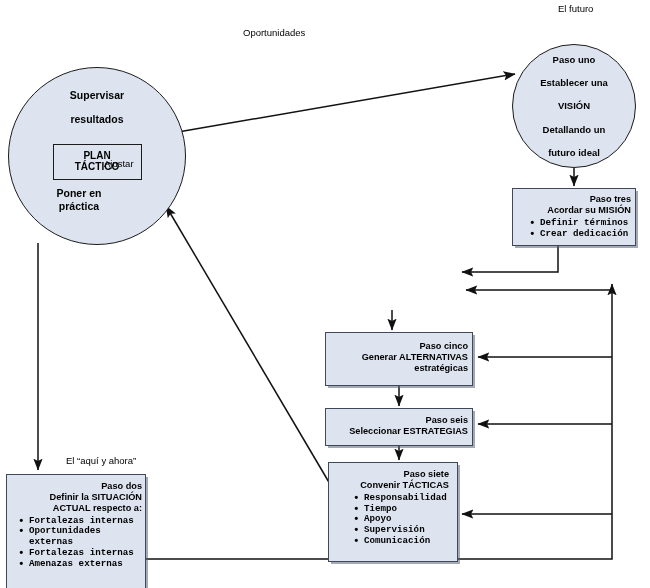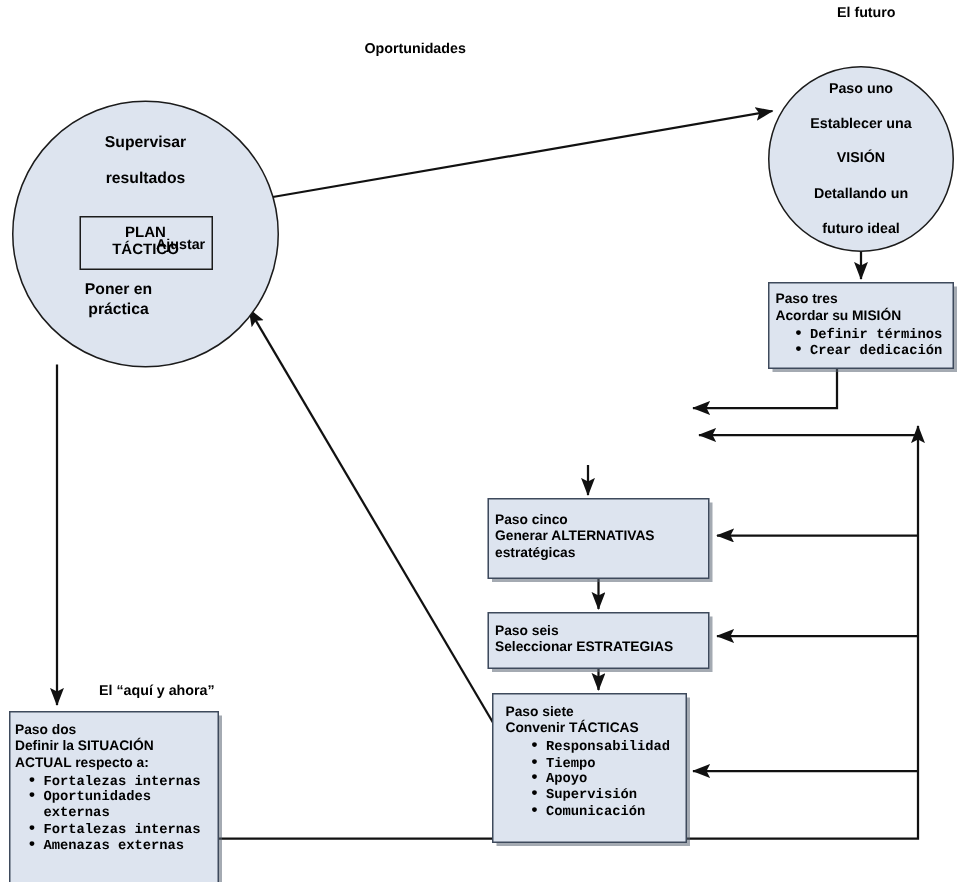--- a/index.html
+++ b/index.html
@@ -39,21 +39,21 @@
     border-radius:50%;
     border:1.4px solid #1b1b1b;
     display:flex;
     flex-direction:column;
     align-items:center;
     justify-content:flex-start;
     gap:12px;
   }
 
   .title{
-    text-align:left;
+    text-align:right;
     display:block;
   }
   ul.bullets{
     margin:2px 0 0 0;
     padding:0 0 0 16px;
     list-style:none;
     font-family:Liberation Mono, monospace;
   }
   ul.bullets li{
     position:relative;
@@ -64,21 +64,21 @@
   ul.bullets li:before{
     content:"\2022";
     position:absolute;
     left:0;top:-1px;
     font-size:11px;
   }
 
   
   .caption{
     position:absolute;
-    font-weight:bold;
+    font-weight:normal;
     color:#000;
     white-space:nowrap;
     z-index:4;
     text-align:center;
   }
 
   
   #circle-supervisar{
     left:8px;top:67px;width:178px;height:178px;
     font-size:10.5px;

